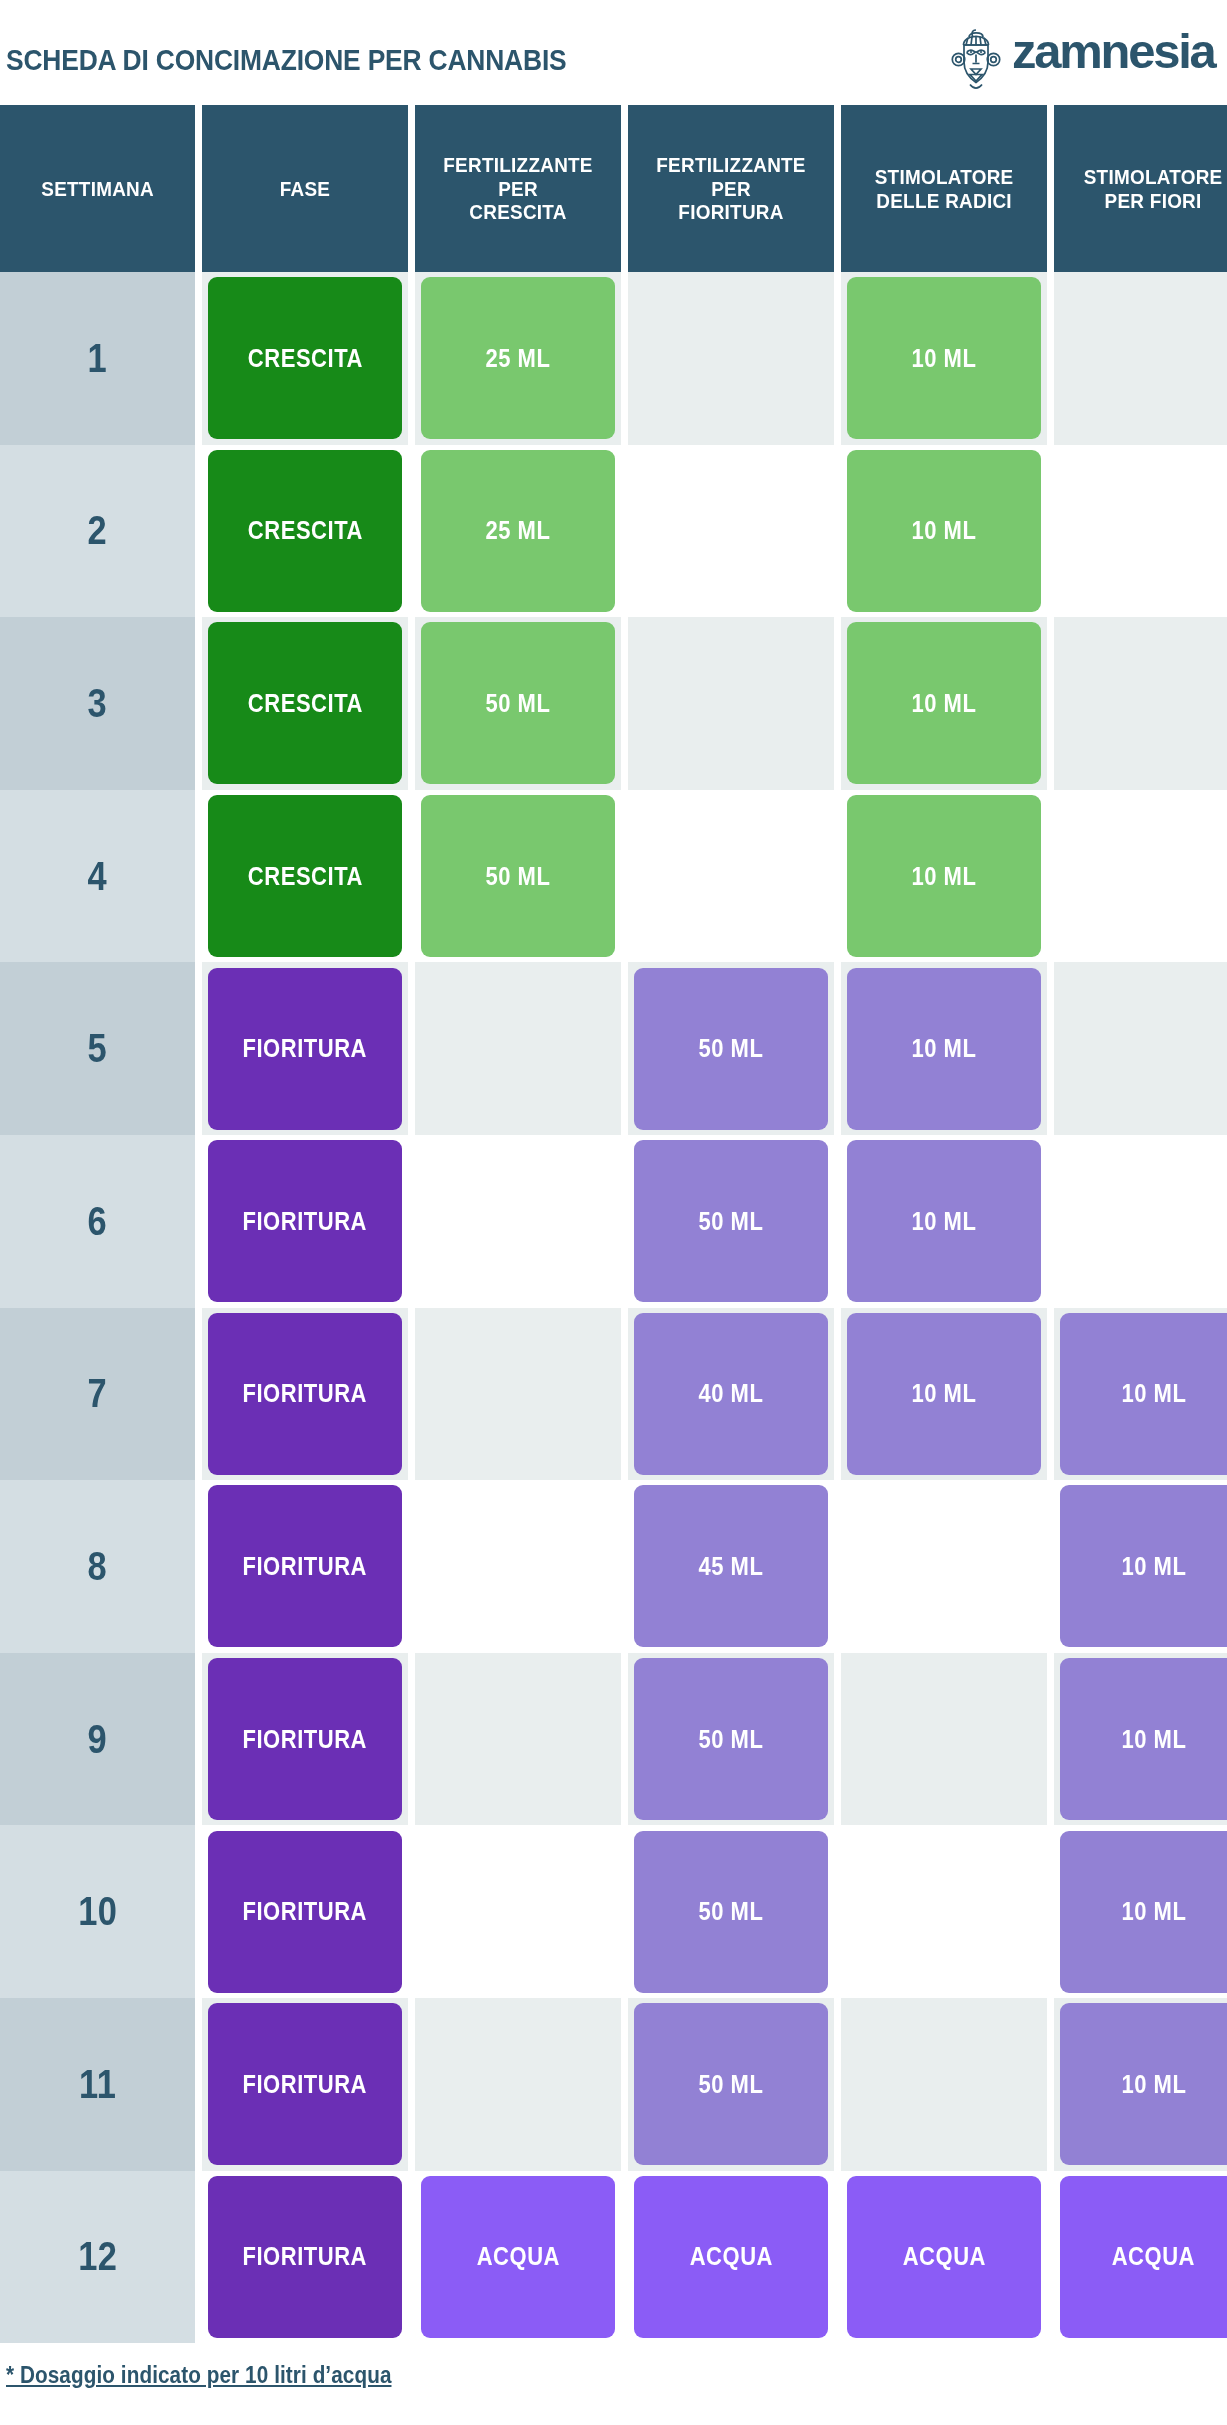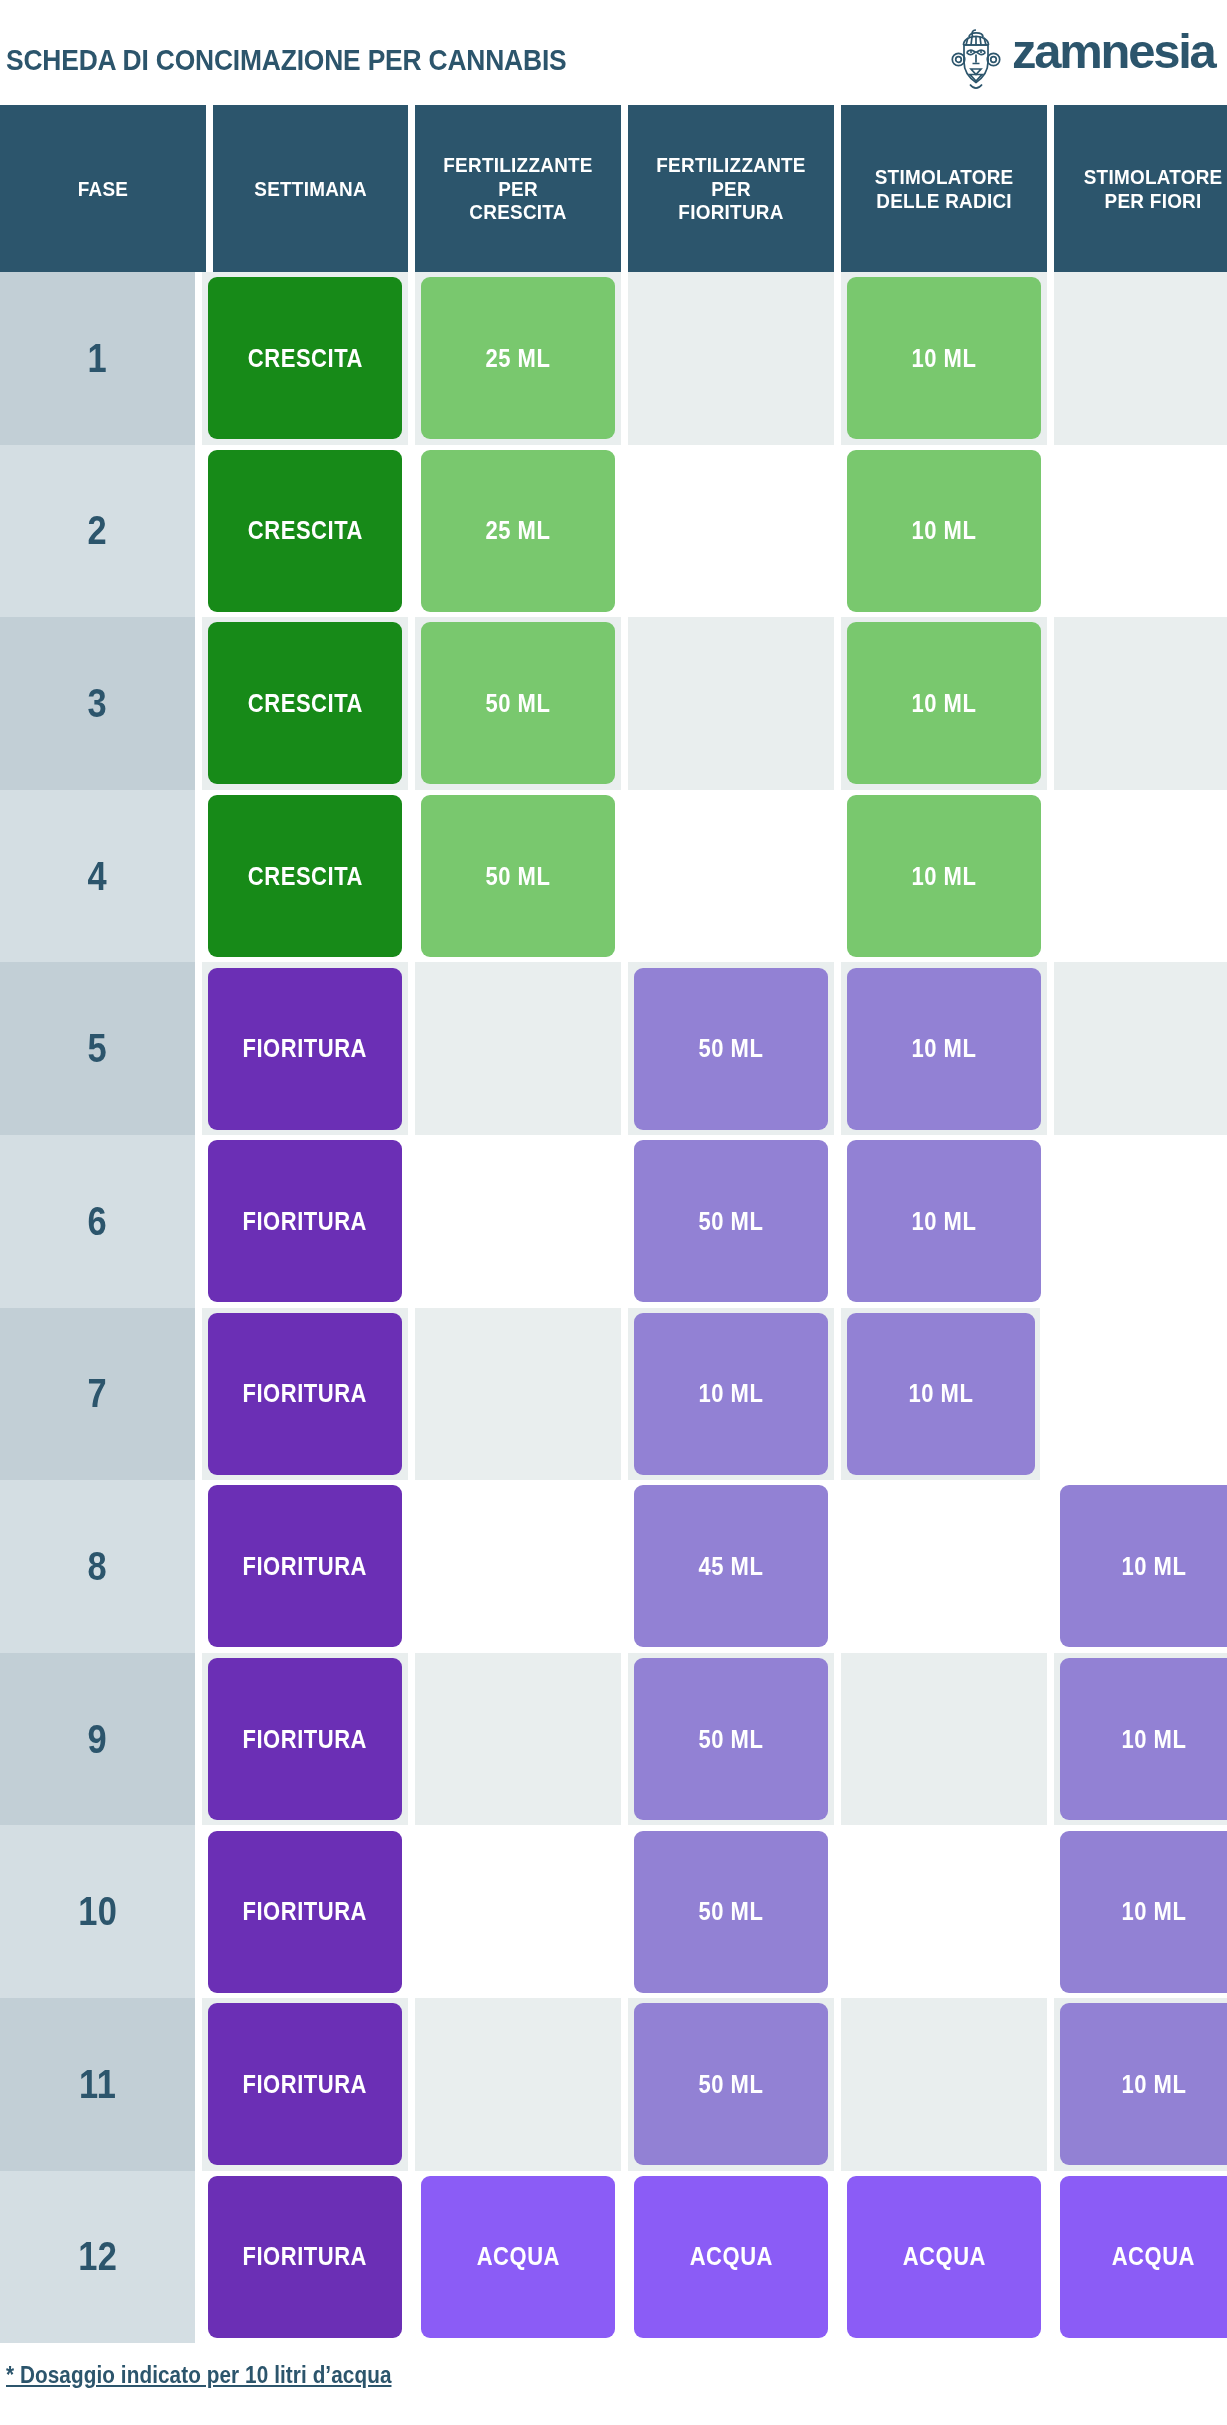--- a/index.html
+++ b/index.html
@@ -205,25 +205,25 @@
           <path d="M21 56.5c1.8 2.3 4 3.6 6 3.6s4.2-1.3 6-3.6"></path>
         </svg>
       </span>
       <span class="logo-word">zamnesia</span>
     </div>
   </div>
 
   <div class="table">
 
     <div class="row hrow">
+      <div class="hcell w-week">
+        <span>SETTIMANA</span>
+      </div>
       <div class="hcell w-col">
         <span>FASE</span>
-      </div>
-      <div class="hcell w-week">
-        <span>SETTIMANA</span>
       </div>
       <div class="hcell w-col">
         <div>
           <span>FERTILIZZANTE</span>
           <span>PER</span>
           <span>CRESCITA</span>
         </div>
       </div>
       <div class="hcell w-col">
         <div>
@@ -410,20 +410,25 @@
           <div class="cell bg phase w-col">
             <div class="pill bloom">
               <span>FIORITURA</span>
             </div>
           </div>
           <div class="cell bg dose w-col">
             <div class="empty"></div>
           </div>
           <div class="cell bg dose w-col">
             <div class="pill bloomdose">
+              <span>40 ML</span>
+            </div>
+          </div>
+          <div class="cell bg dose w-col">
+            <div class="pill bloomdose">
               <span>10 ML</span>
             </div>
           </div>
           <div class="cell bg dose w-last lastcol">
             <div class="pill bloomdose">
               <span>10 ML</span>
             </div>
           </div>
         </div>
         <div class="row drow even">

